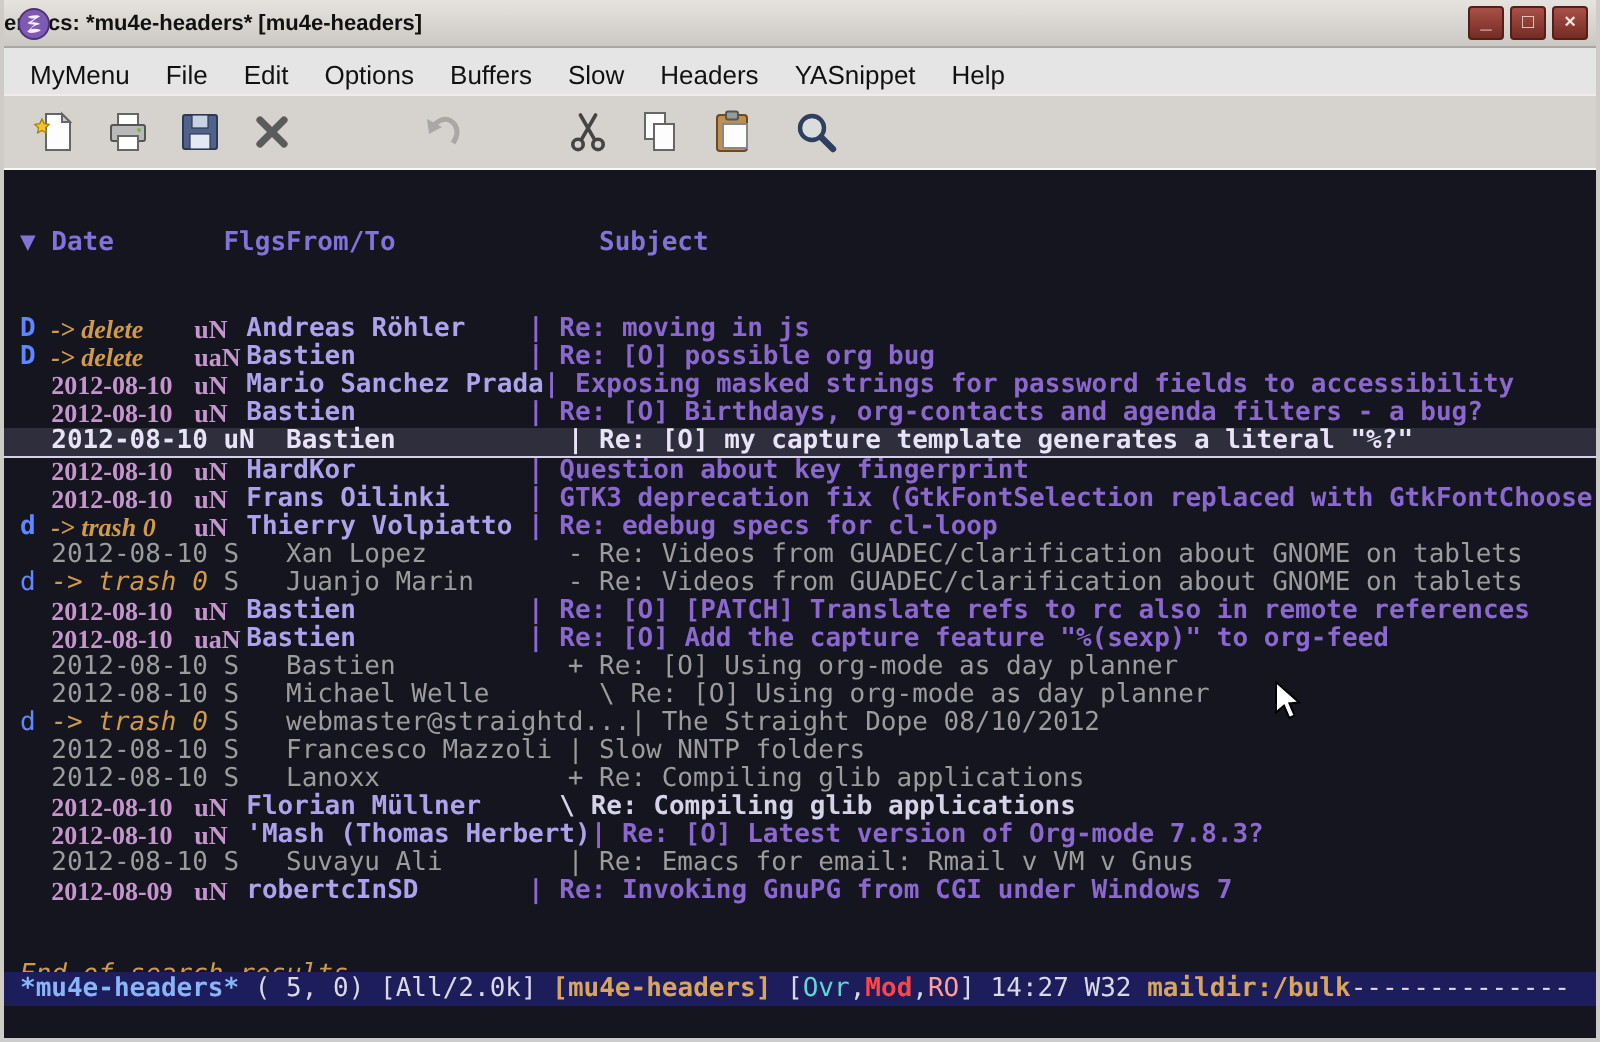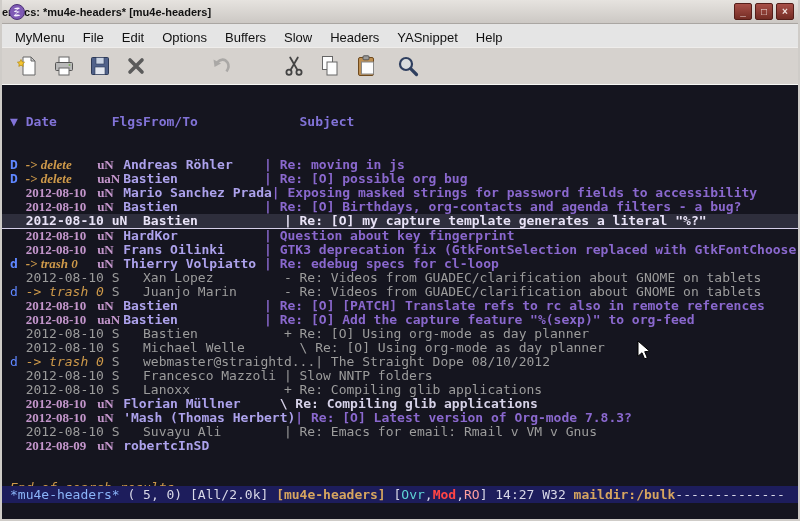--- a/index.html
+++ b/index.html
@@ -51,21 +51,21 @@
   .face-current { font-weight:bold; background:var(--current-bg,#2e2e3c);
     border-bottom:1px solid #d5cfe8; color:var(--current-fg,#e9e3f7); height:15px; }
   .face-current .c-date, .face-current .c-flags, .face-current .c-from, .face-current .c-subj { color:var(--current-fg,#e9e3f7); }
   .marked .c-date { color:var(--fg-mark,#cf9a4a); font-style:italic; }
   .subj-plain { color:var(--subj-plain,#d6d2e8) !important; }
   .footer { color:var(--footer,#cf9a4a); font-style:italic; height:14px; }
   
   .modeline { flex:0 0 17px; background:var(--modeline-bg,#1d1d5c); color:var(--modeline-fg,#d8d8e8);
     font-family:"DejaVu Sans Mono", monospace; font-size:13px; line-height:17px;
     padding-left:8px; white-space:pre; overflow:hidden; }
-  .ml-buffer { color:var(--ml-buffer,#8ab4f8); font-weight:normal; }
+  .ml-buffer { color:var(--ml-buffer,#8ab4f8); font-weight:bold; }
   .ml-mode, .ml-folder { color:var(--ml-mode,#d7a55f); font-weight:bold; }
   .ml-ovr { color:var(--ml-ovr,#5fd7d7); }
   .ml-mod { color:var(--ml-mod,#ff4545); font-weight:bold; }
   .ml-ro  { color:var(--ml-ro,#ff9f9f); }
   
   .minibuffer { flex:0 0 16px; background:var(--bg,#15151f); }
   
   .mouse { position:absolute; left:635px; top:340px; z-index:9; }
 </style>
 </head>
@@ -289,20 +289,21 @@
     <span class="c-mark"> </span>
     <span class="c-date">2012-08-10</span>
     <span class="c-flags">S</span>
     <span class="c-from">Suvayu Ali</span>
     <span class="c-subj">| Re: Emacs for email: Rmail v VM v Gnus</span>
   </div><div class="hrow face-unread">
     <span class="c-mark"> </span>
     <span class="c-date">2012-08-09</span>
     <span class="c-flags">uN</span>
     <span class="c-from">robertcInSD</span>
+    <span class="c-subj">| Re: Invoking GnuPG from CGI under Windows 7</span>
   </div></div>
     <div class="footer">End of search results</div>
   </div>
 
   <div class="modeline"><span class="ml-buffer">*mu4e-headers*</span><span> ( 5, 0) </span><span>[All/2.0k] </span><span class="ml-mode">[mu4e-headers]</span><span> [</span><span class="ml-ovr">Ovr</span><span>,</span><span class="ml-mod">Mod</span><span>,</span><span class="ml-ro">RO</span><span>] </span><span>14:27 </span><span>W32 </span><span class="ml-folder">maildir:/bulk</span><span>--------------</span></div>
 
   <div class="minibuffer"></div>
 
   <svg class="mouse" width="14" height="21" viewBox="0 0 14 21">
     <path d="M1 1 L1 16.2 L5 12.8 L7.6 18.9 L10.3 17.7 L7.7 11.7 L12.6 11.2 Z" fill="#fff" stroke="#000" stroke-width="1"></path>

